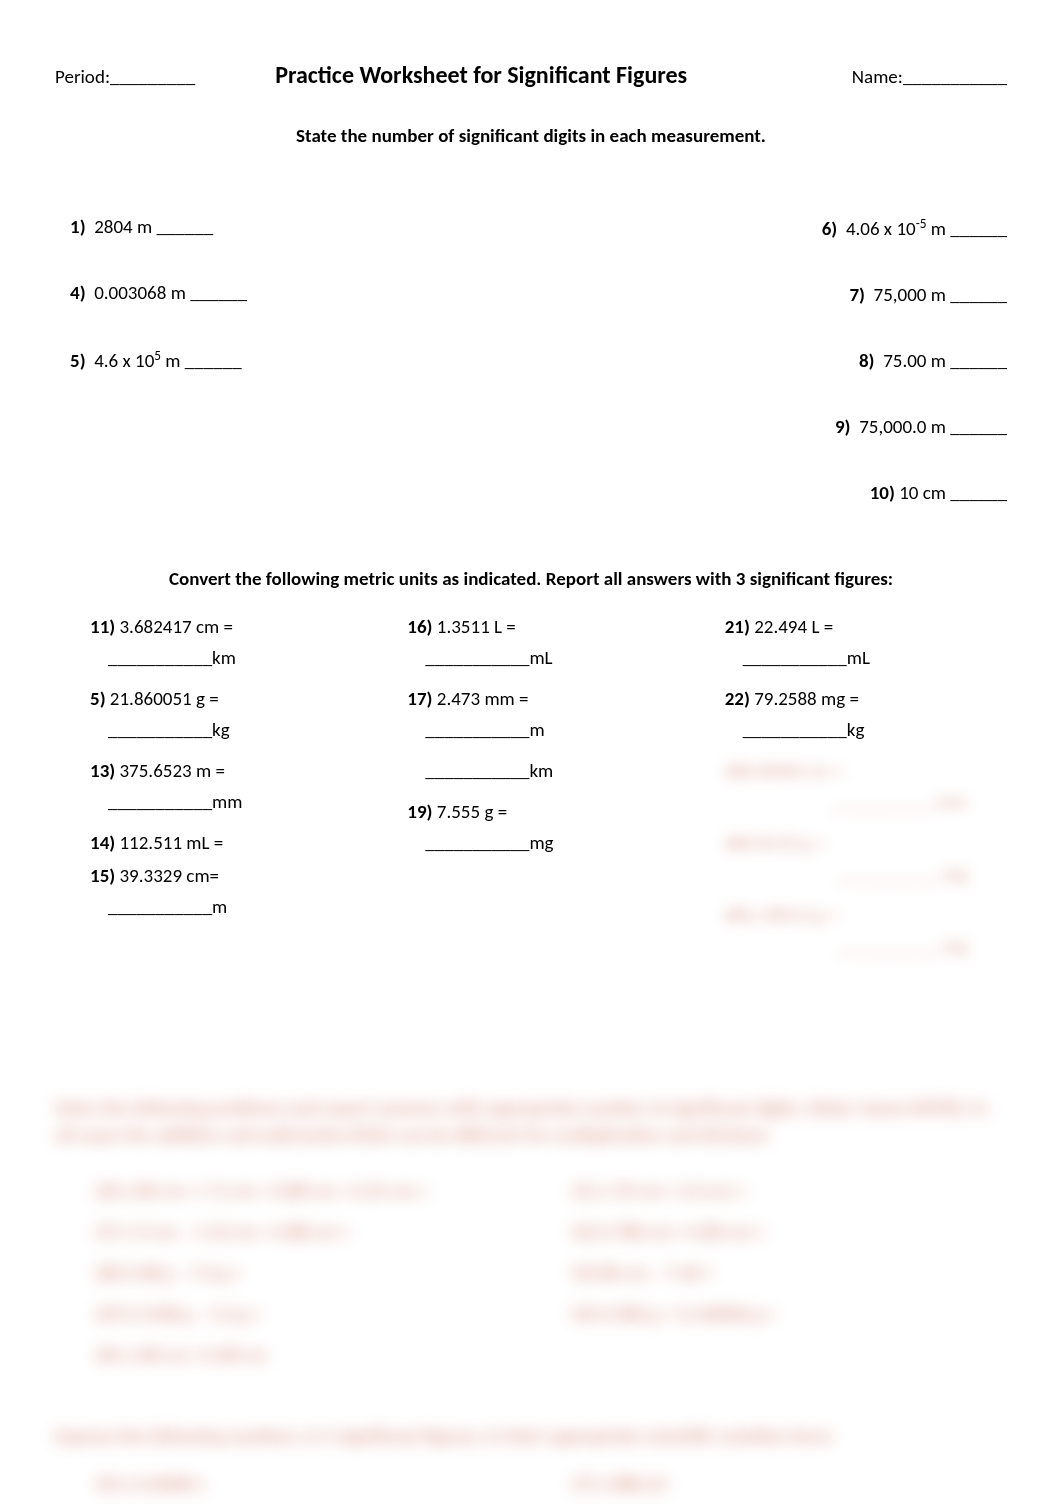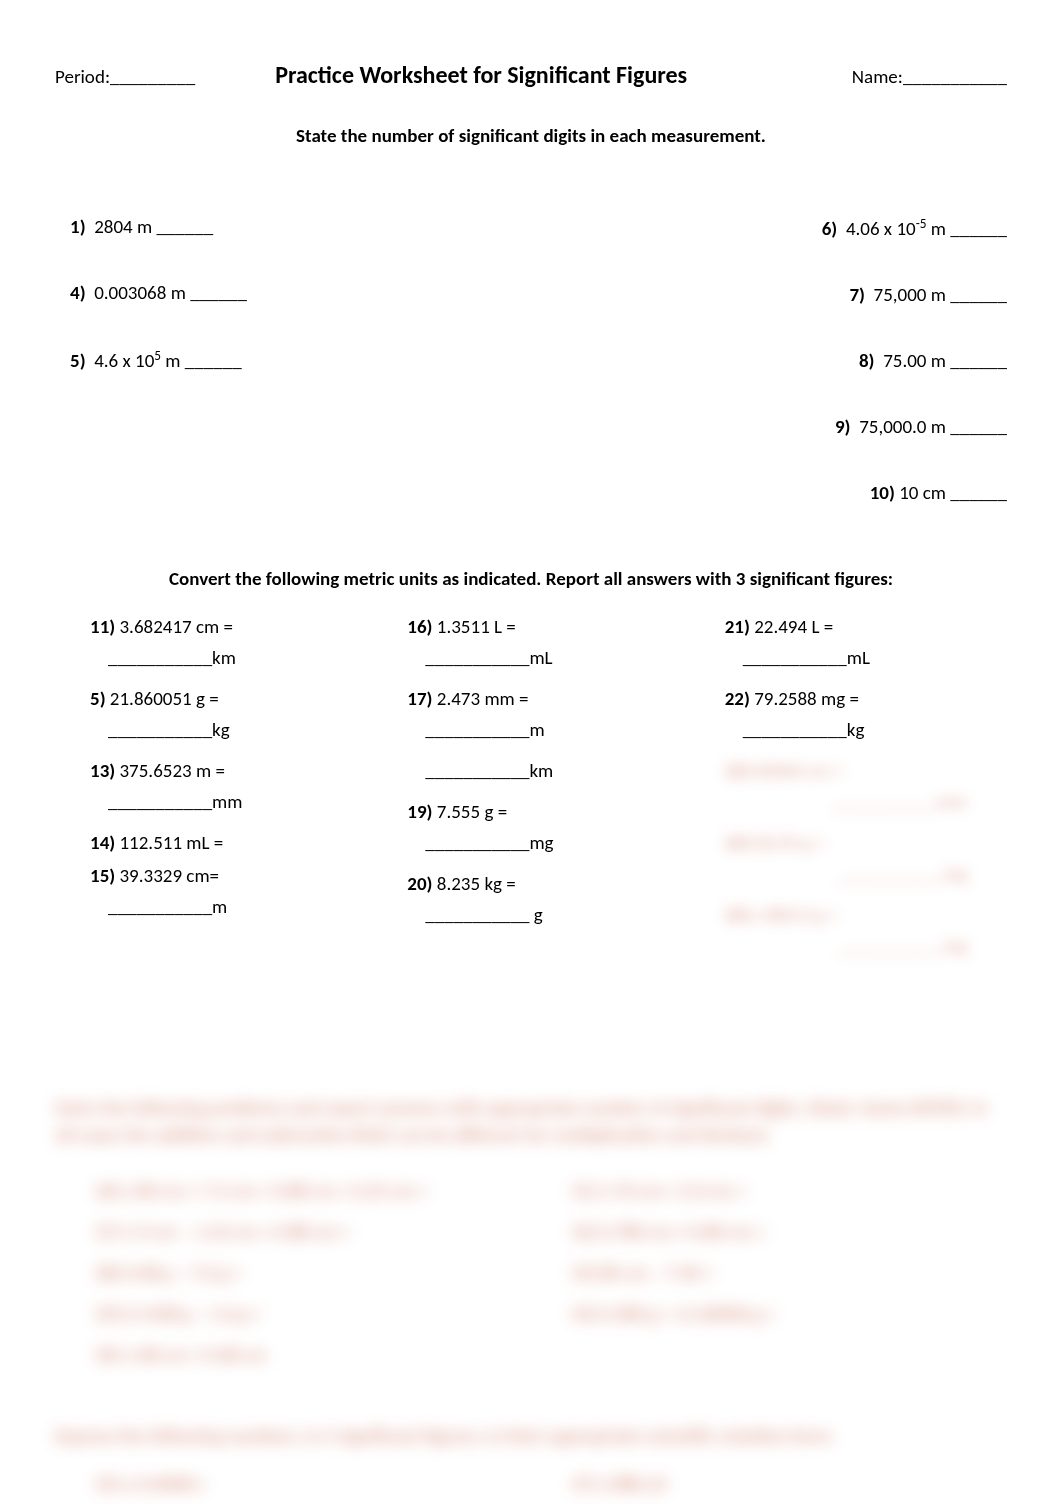--- a/index.html
+++ b/index.html
@@ -174,24 +174,20 @@
         <div class="q"><span class="num">17)</span> <span>2.473 mm =</span></div>
         <div class="ans">___________<span>m</span></div>
       </div>
     <div class="convert-item">
         <div class="ans">___________<span>km</span></div>
       </div>
     <div class="convert-item">
         <div class="q"><span class="num">19)</span> <span>7.555 g =</span></div>
         <div class="ans">___________<span>mg</span></div>
       </div>
-    <div class="convert-item">
-        <div class="q"><span class="num">20)</span> <span>8.235 kg =</span></div>
-        <div class="ans">___________<span> g</span></div>
-      </div>
   </div>
   <div class="convert-col">
     <div class="convert-item">
         <div class="q"><span class="num">21)</span> <span>22.494 L =</span></div>
         <div class="ans">___________<span>mL</span></div>
       </div>
     <div class="convert-item">
         <div class="q"><span class="num">22)</span> <span>79.2588 mg =</span></div>
         <div class="ans">___________<span>kg</span></div>
       </div>

